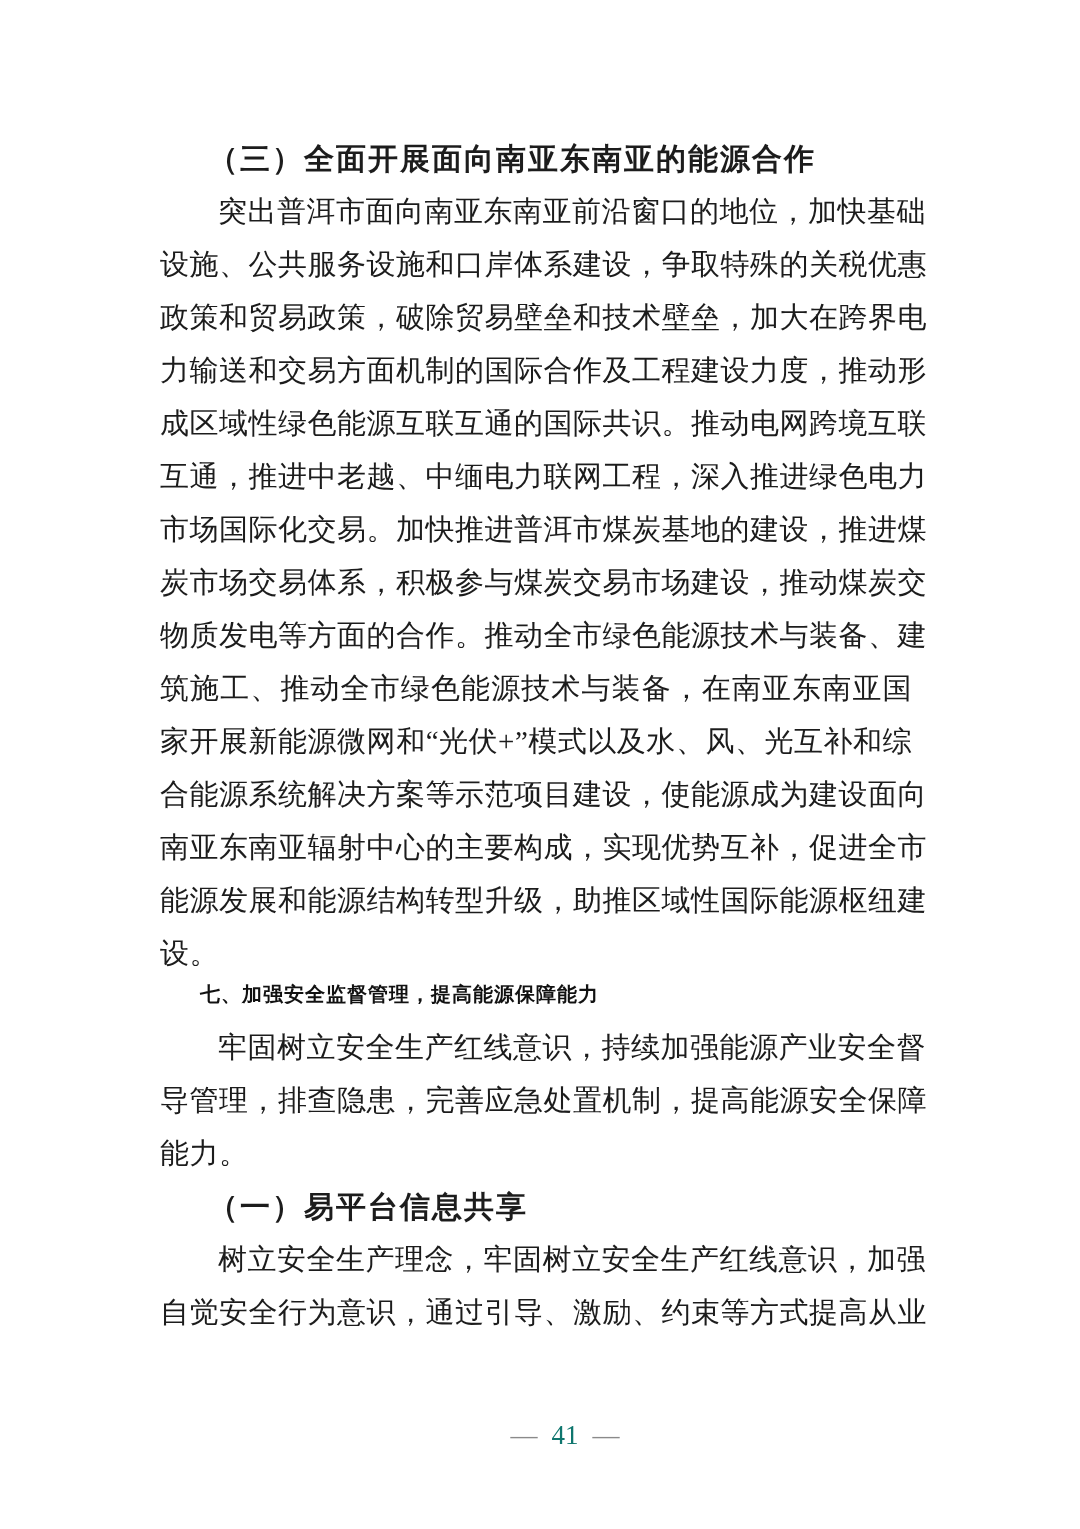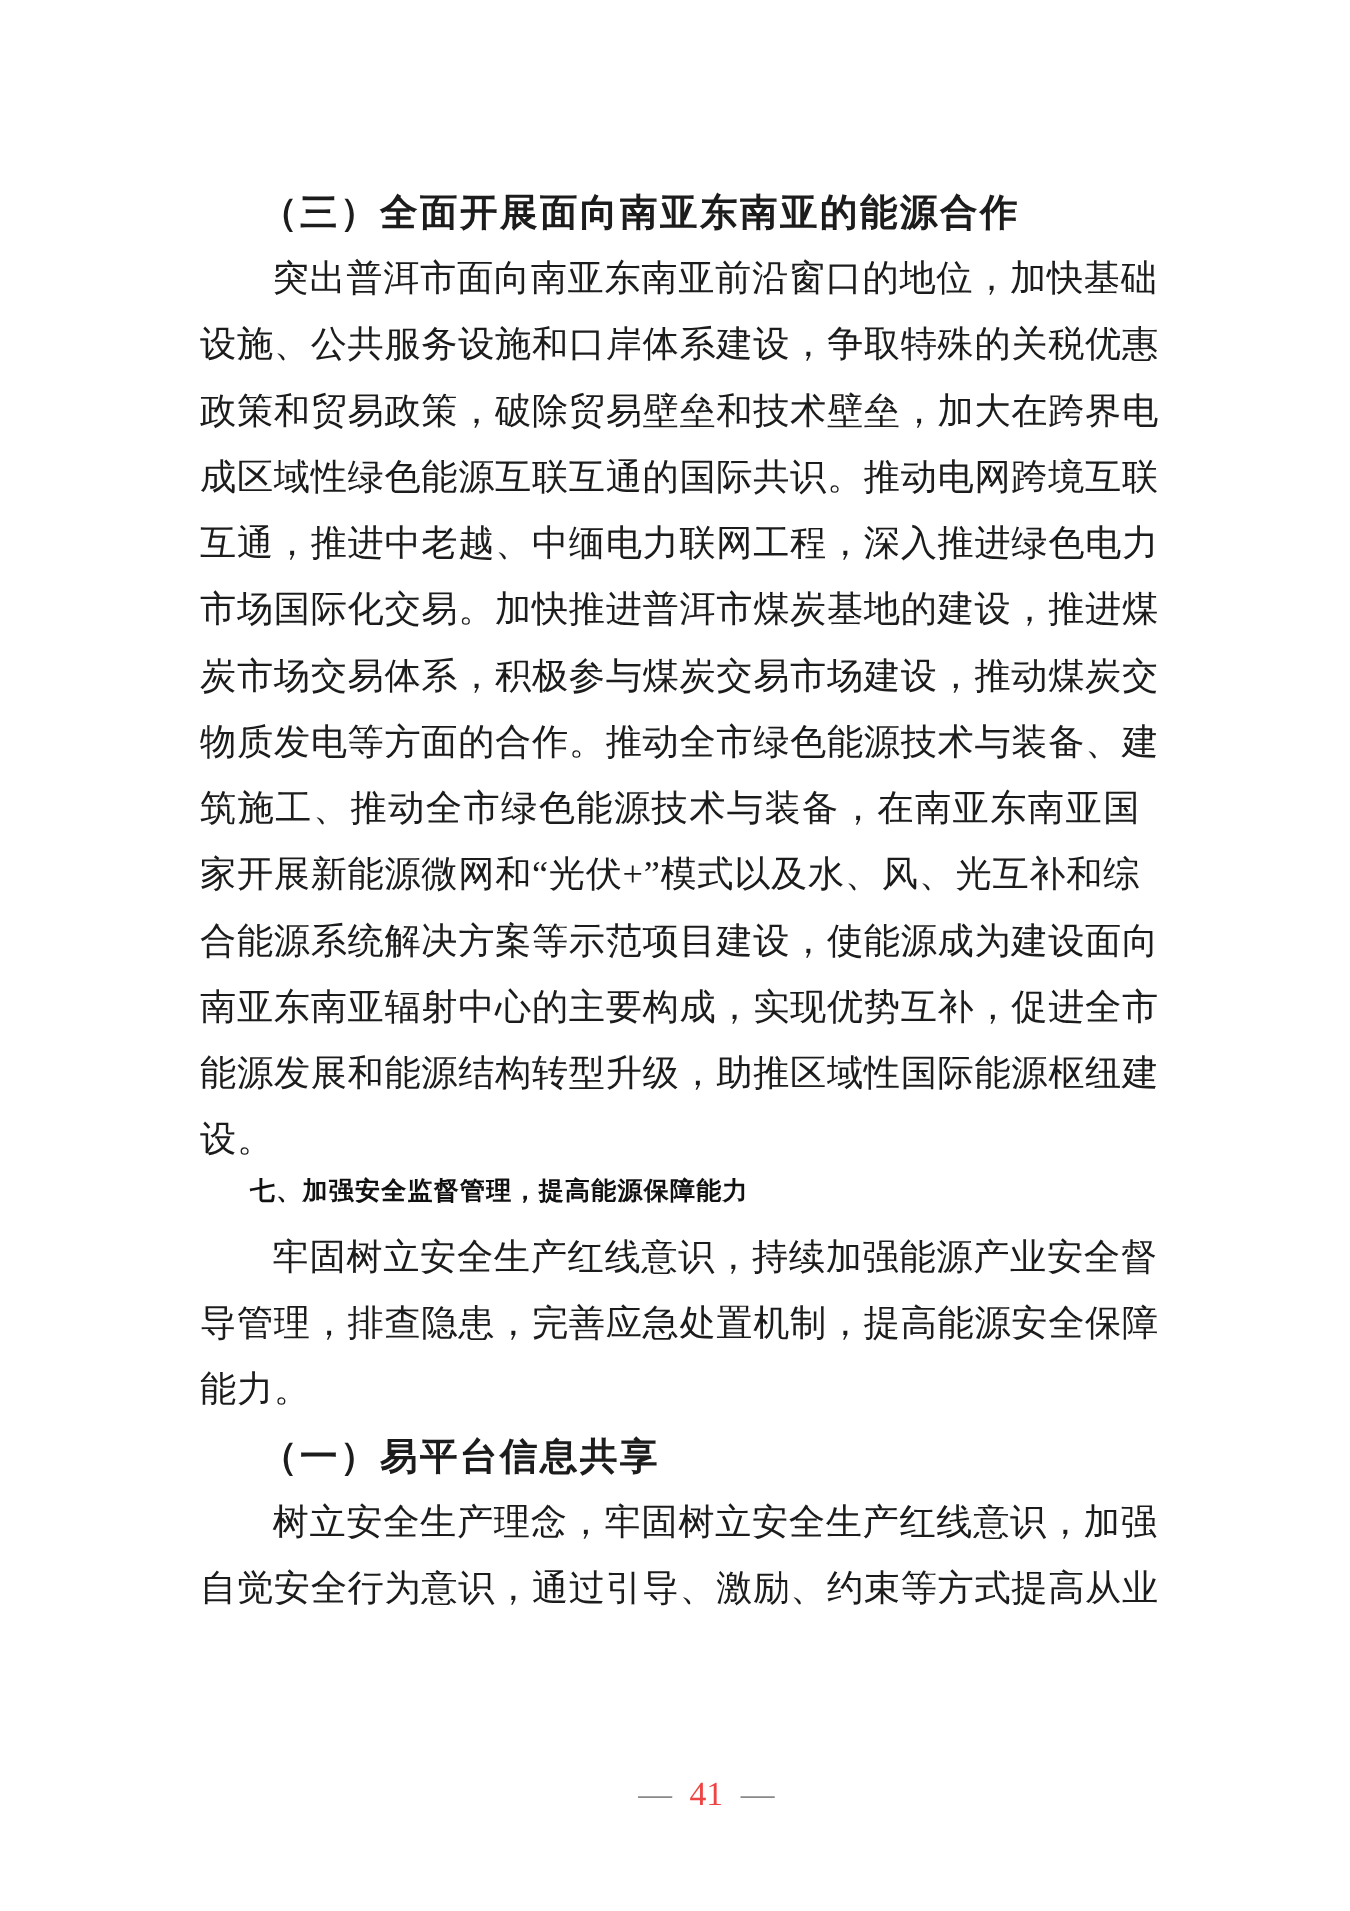--- a/index.html
+++ b/index.html
@@ -13,21 +13,21 @@
     overflow: hidden;
   }
   .page {
     position: absolute;
     inset: 0;
     background: #ffffff;
   }
   .content {
     position: absolute;
     left: 160px;
-    top: 144px;
+    top: 132px;
     width: 752px;
   }
   .line {
     font-size: 29px;
     line-height: 53px;
     height: 53px;
     white-space: nowrap;
     text-align: justify;
     text-align-last: justify;
     text-justify: inter-character;
@@ -65,35 +65,36 @@
     position: absolute;
     top: 1420px;
     left: 0;
     width: 100%;
     text-align: center;
     font-size: 27px;
     line-height: 30px;
     padding-left: 50px;
   }
   .footer .dash { color: #8a8a8a; }
-  .footer .num { color: #ef4444; padding: 0 14px; }
+  .footer .num { color: #0f766e; padding: 0 14px; }
 </style>
 </head>
 <body>
 
 <div class="page">
 
   <div class="content">
 
     <div class="heading-kai">（三）全面开展面向南亚东南亚的能源合作</div>
 
     <div>
       <div class="line first">突出普洱市面向南亚东南亚前沿窗口的地位，加快基础</div>
       <div class="line">设施、公共服务设施和口岸体系建设，争取特殊的关税优惠</div>
       <div class="line">政策和贸易政策，破除贸易壁垒和技术壁垒，加大在跨界电</div>
+      <div class="line">力输送和交易方面机制的国际合作及工程建设力度，推动形</div>
       <div class="line">成区域性绿色能源互联互通的国际共识。推动电网跨境互联</div>
       <div class="line">互通，推进中老越、中缅电力联网工程，深入推进绿色电力</div>
       <div class="line">市场国际化交易。加快推进普洱市煤炭基地的建设，推进煤</div>
       <div class="line">炭市场交易体系，积极参与煤炭交易市场建设，推动煤炭交</div>
       <div class="line">物质发电等方面的合作。推动全市绿色能源技术与装备、建</div>
       <div class="line">筑施工、推动全市绿色能源技术与装备，在南亚东南亚国</div>
       <div class="line">家开展新能源微网和“光伏+”模式以及水、风、光互补和综</div>
       <div class="line">合能源系统解决方案等示范项目建设，使能源成为建设面向</div>
       <div class="line">南亚东南亚辐射中心的主要构成，实现优势互补，促进全市</div>
       <div class="line">能源发展和能源结构转型升级，助推区域性国际能源枢纽建</div>

